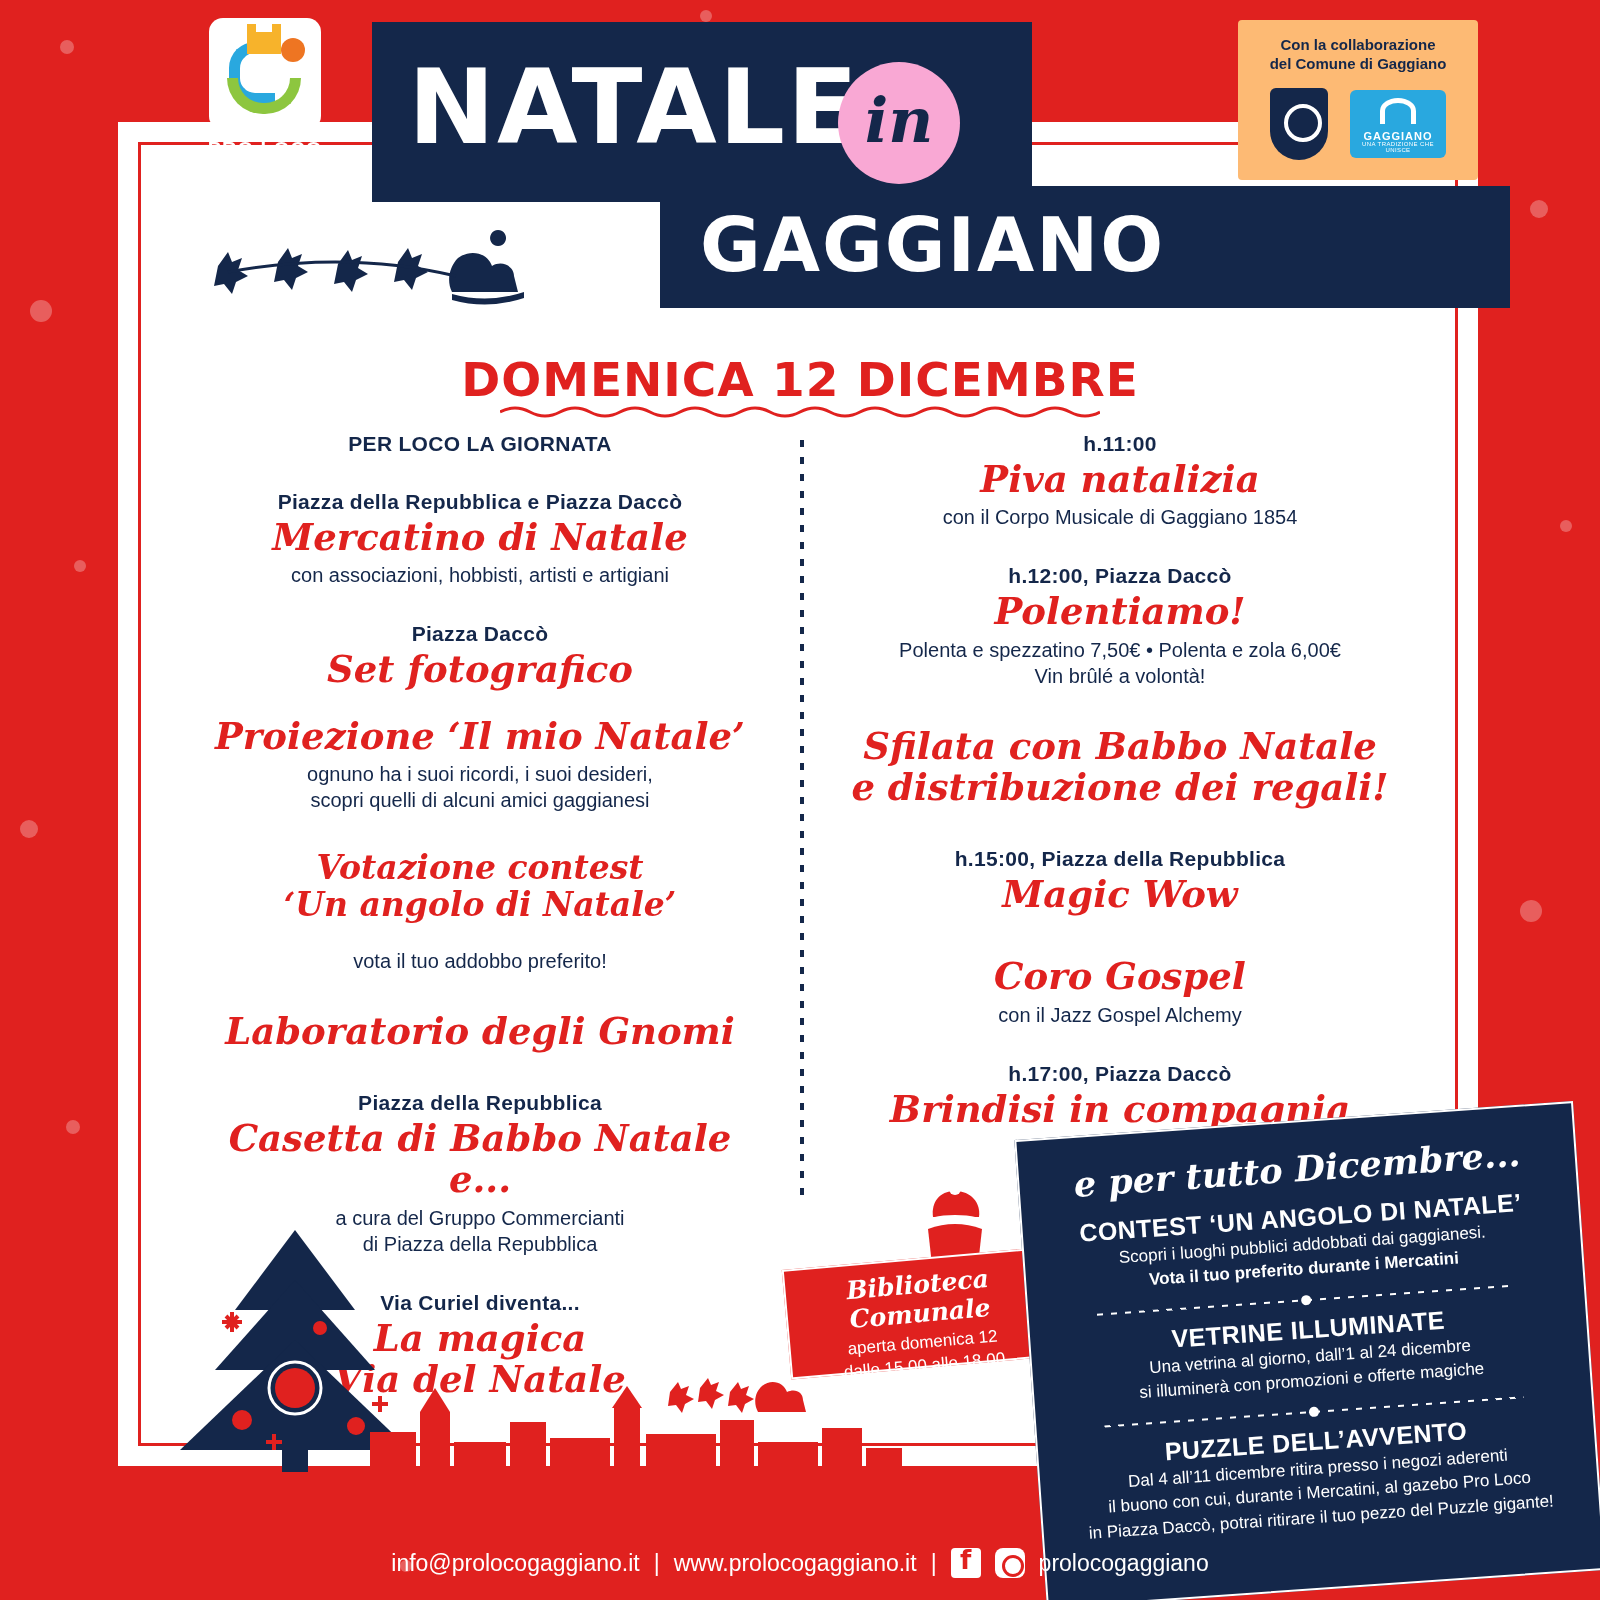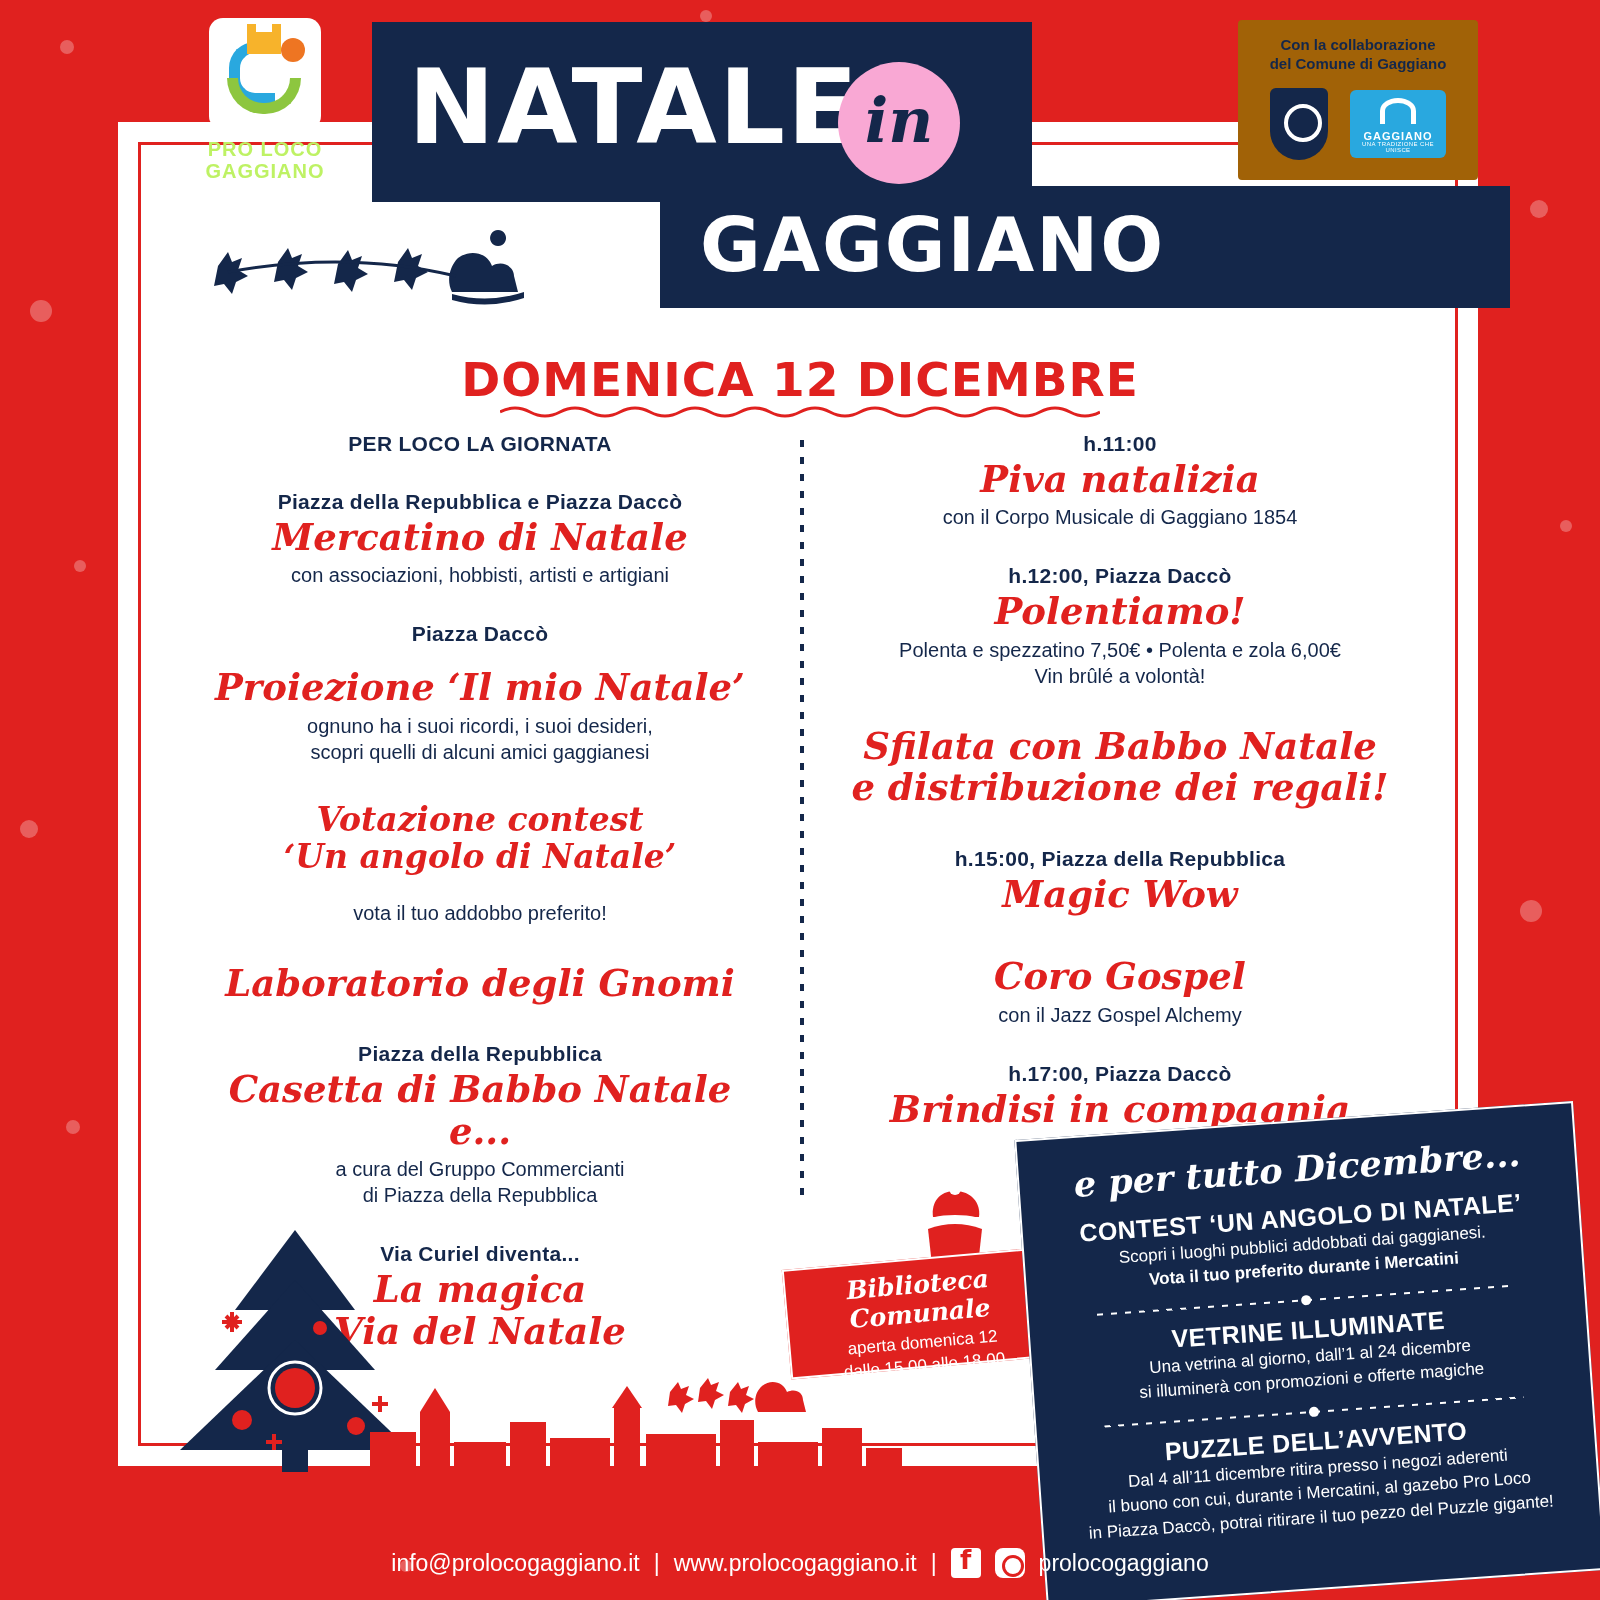--- a/index.html
+++ b/index.html
@@ -52,21 +52,21 @@
   .logo-crown:before, .logo-crown:after {
     content:""; position:absolute; top:-8px; width:9px; height:10px; background:#f7b32b;
   }
   .logo-crown:before { left: 0; }
   .logo-crown:after { right: 0; }
   .logo-dot { position:absolute; right: 16px; top: 20px; width: 24px; height: 24px; border-radius: 50%; background:#ee7522; }
   .logo-arc {
     position:absolute; left: 18px; bottom: 16px; width: 74px; height: 36px;
     border: 11px solid #8dc63f; border-top: none; border-radius: 0 0 46px 46px;
   }
-  .logo-text { color:#bef264; font-weight:bold; font-size: 20px; line-height: 1.12; letter-spacing: 1px; margin-top: 8px; }
+  .logo-text { color:#ffffff; font-weight:bold; font-size: 20px; line-height: 1.12; letter-spacing: 1px; margin-top: 8px; }
 
   .title-block-top {
     position: absolute; left: 372px; top: 22px; width: 660px; height: 180px;
     background: #14274a;
   }
   .title-natale {
     position: absolute; left: 408px; top: 46px;
     font-size: 104px; font-weight: 900; color: #fff; letter-spacing: 2px;
     font-family: "DejaVu Sans", sans-serif;
   }
@@ -84,21 +84,21 @@
     background: #14274a;
   }
   .title-gaggiano {
     position: absolute; left: 700px; top: 202px;
     font-size: 74px; font-weight: 900; color: #fff; letter-spacing: 2px;
     font-family: "DejaVu Sans", sans-serif;
   }
 
   .collab {
     position: absolute; right: 122px; top: 20px; width: 240px; height: 160px;
-    background: #a16207; border-radius: 4px; text-align: center; padding-top: 16px;
+    background: #fdba74; border-radius: 4px; text-align: center; padding-top: 16px;
   }
   .collab-text { font-size: 15px; color: #14274a; line-height: 1.25; font-weight: 600; }
   .collab-logos { display: flex; justify-content: center; align-items: center; gap: 22px; margin-top: 14px; }
   .crest {
     width: 58px; height: 72px; background: #14274a;
     border-radius: 6px 6px 30px 30px; position: relative;
   }
   .crest:after {
     content: ""; position: absolute; left: 14px; top: 16px; width: 30px; height: 30px;
     border-radius: 50%; border: 4px solid #fff;
@@ -282,20 +282,21 @@
     <div class="gap"></div>
     <div>
       <div class="lbl">Piazza della Repubblica e Piazza Daccò</div>
       <div class="script">Mercatino di Natale</div>
       <div class="desc">con associazioni, hobbisti, artisti e artigiani</div>
     </div>
 
     <div class="gap"></div>
     <div>
       <div class="lbl">Piazza Daccò</div>
+      <div class="script">Set fotografico</div>
     </div>
 
     <div class="gap-s"></div>
     <div>
       <div class="script">Proiezione ‘Il mio Natale’</div>
       <div class="desc" style="white-space:pre-line">ognuno ha i suoi ricordi, i suoi desideri,
 scopri quelli di alcuni amici gaggianesi</div>
     </div>
 
     <div class="gap"></div>

